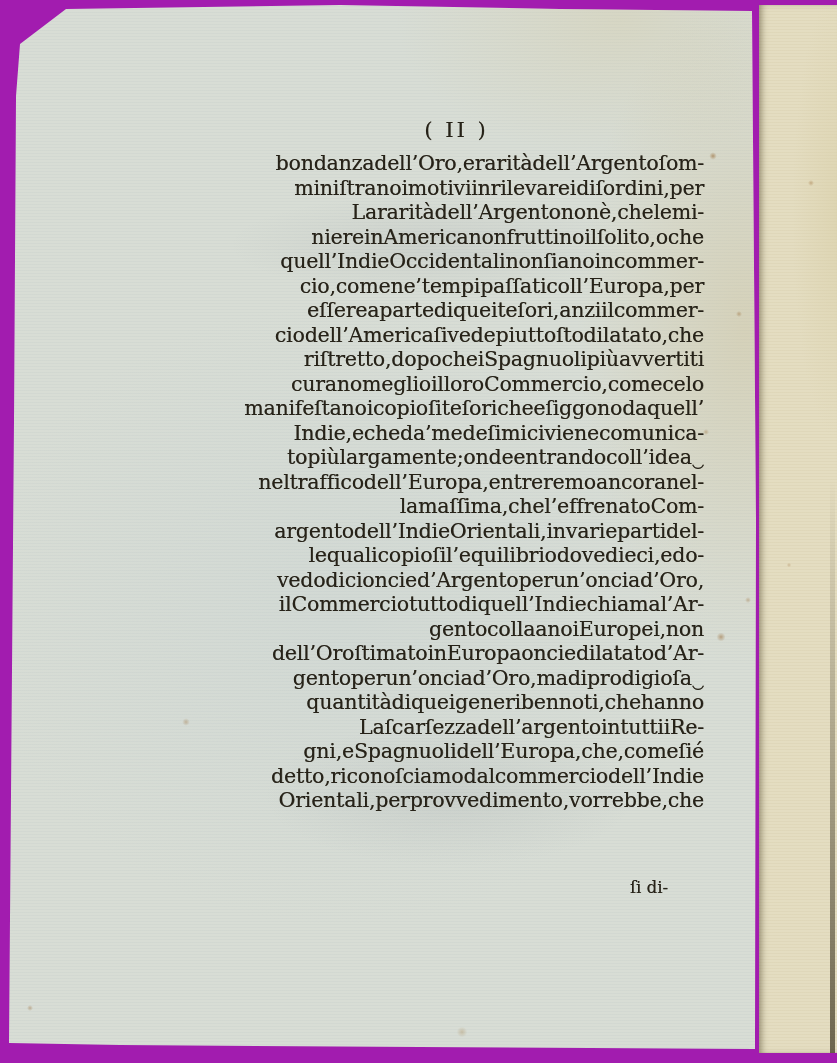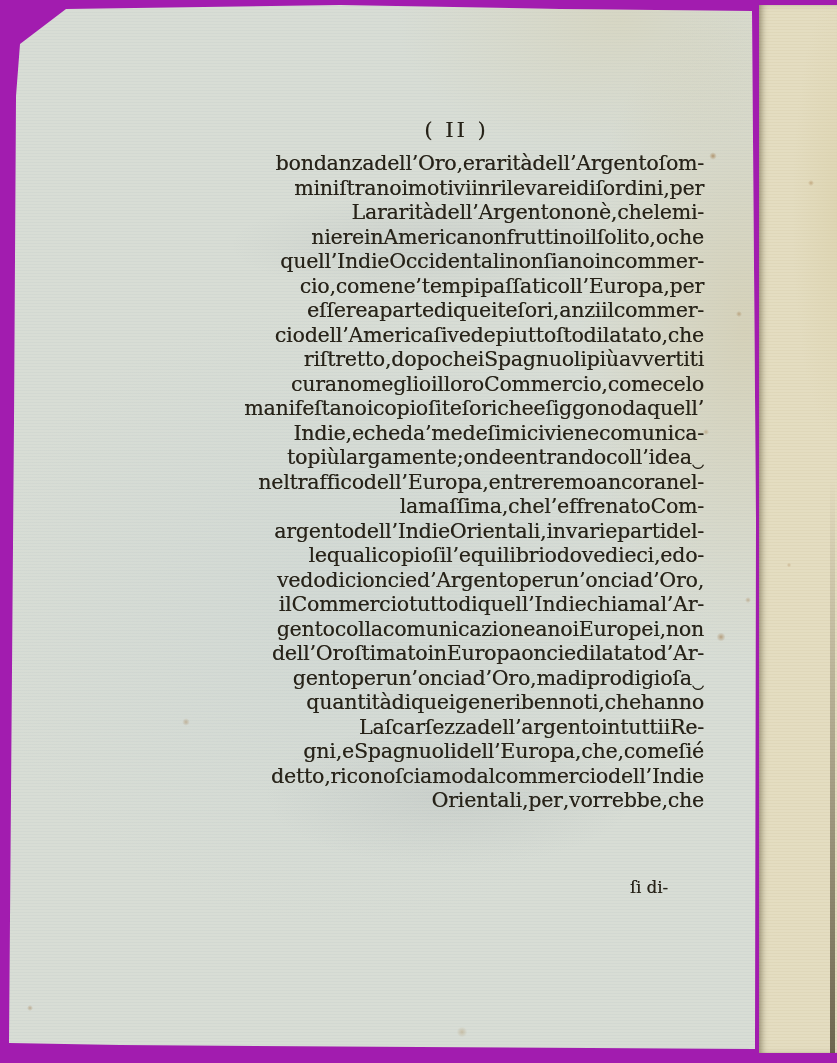--- a/index.html
+++ b/index.html
@@ -261,21 +261,20 @@
             <span>Commercio</span>
             <span>tutto</span>
             <span>di</span>
             <span>quell’Indie</span>
             <span>chiama</span>
             <span>l’Ar-</span>
           </div>
           <div class="line">
             <span>gento</span>
             <span>colla</span>
-            <span>comunicazione</span>
             <span>a</span>
             <span>noi</span>
             <span>Europei</span>
             <span>,</span>
             <span>non</span>
           </div>
           <div class="line">
             <span>dell’Oro</span>
             <span>ſtimato</span>
             <span>in</span>
@@ -335,20 +334,21 @@
             <span>riconoſciamo</span>
             <span>dal</span>
             <span>commercio</span>
             <span>dell’</span>
             <span>Indie</span>
           </div>
           <div class="line">
             <span>Orientali</span>
             <span>,</span>
             <span>per</span>
+            <span>provvedimento</span>
             <span>,</span>
             <span>vorrebbe</span>
             <span>,</span>
             <span>che</span>
           </div>
         </div>
       <div class="catchword">ſi di-</div>
     </div>
   </div>
   <div class="next-leaf"></div>

